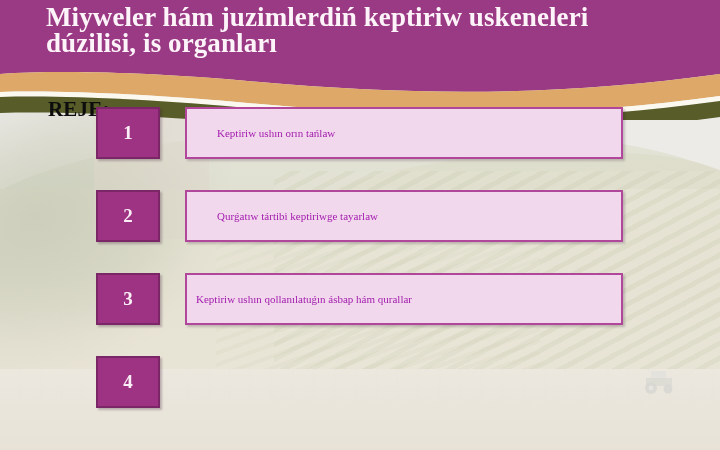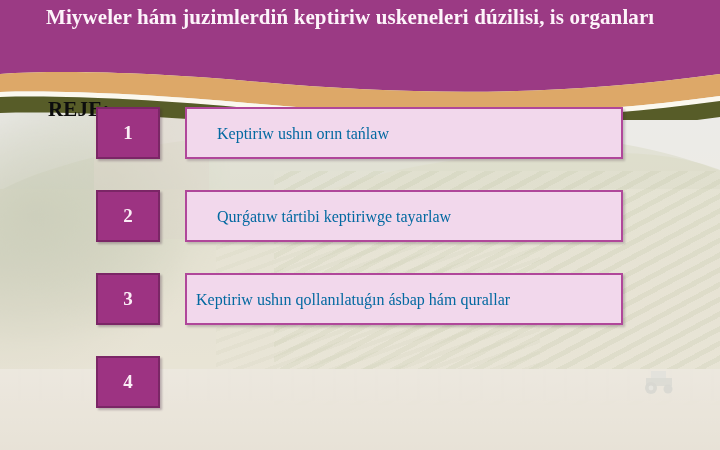--- a/index.html
+++ b/index.html
@@ -113,21 +113,21 @@
   }
 
   
   .title {
     position: absolute;
     left: 46px;
     top: 4px;
     width: 620px;
     color: #fdf4fa;
     font-weight: bold;
-    font-size: 21px;
+    font-size: 27px;
     line-height: 26px;
     letter-spacing: .1px;
   }
 
   
   .reje {
     position: absolute;
     left: 48px;
     top: 86px;
     font-size: 21px;
@@ -165,22 +165,22 @@
     position: absolute;
     left: 185px;
     top: 0;
     width: 438px;
     height: 52px;
     background: #f2d8ec;
     border: 2px solid #b0479a;
     box-sizing: border-box;
     display: flex;
     align-items: center;
-    color: #0369a1;
-    font-size: 16px;
+    color: #a21caf;
+    font-size: 11px;
     line-height: 19px;
     padding: 0 8px;
     box-shadow: 2px 2px 2px rgba(60,30,55,.22);
   }
   .text-box.indent { padding-left: 30px; }
   .text-box.tight  { padding-left: 9px; }
 </style>
 </head>
 <body>
 

